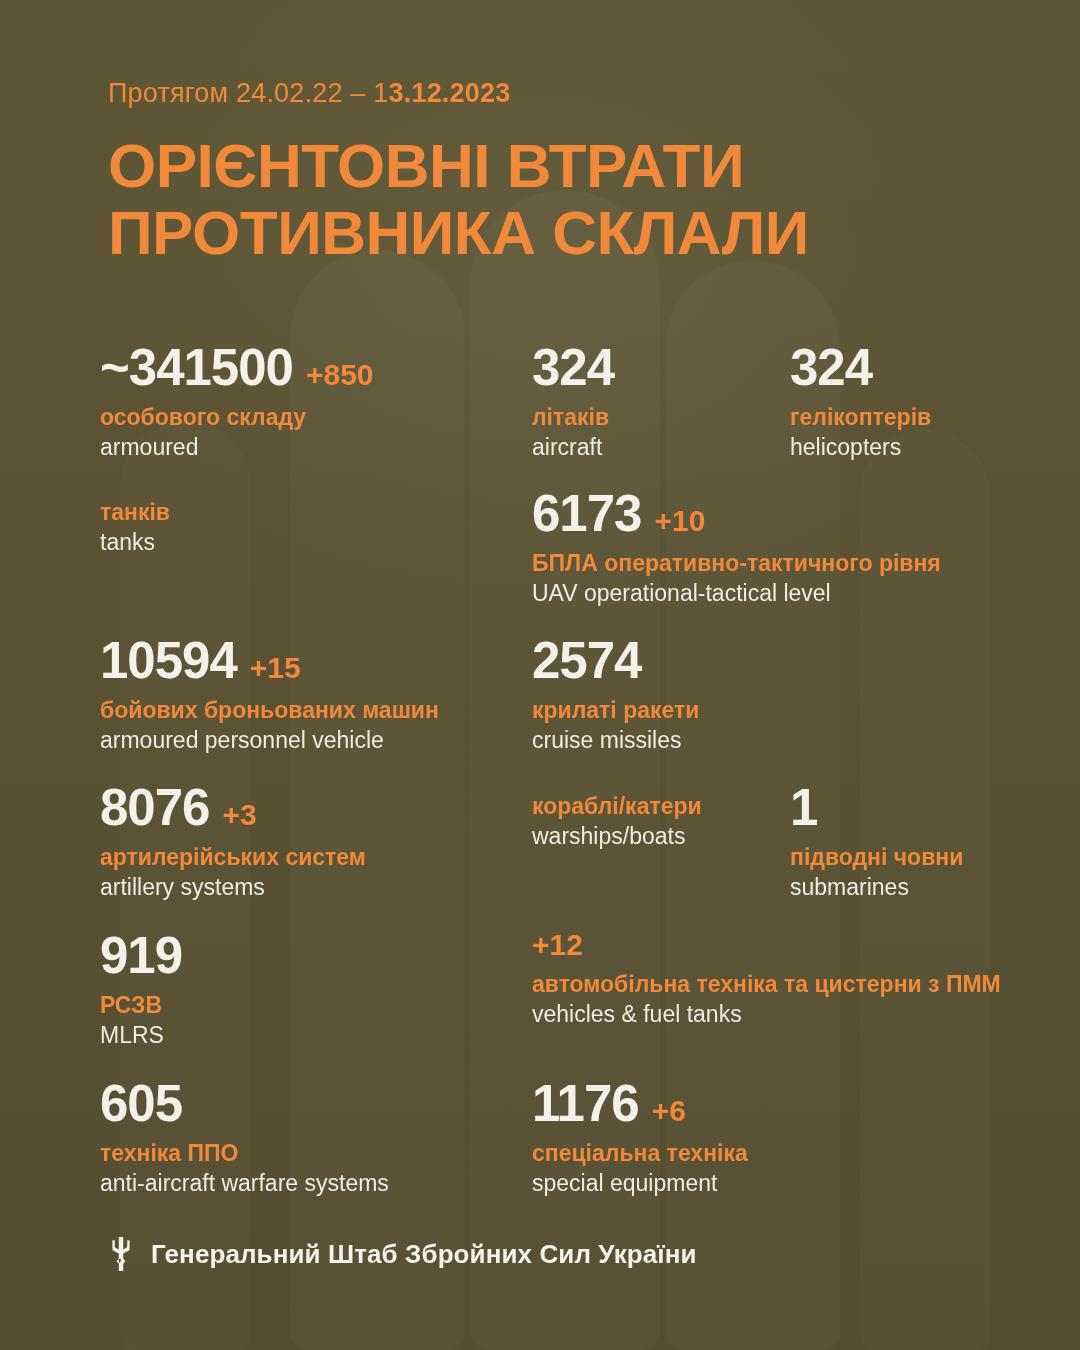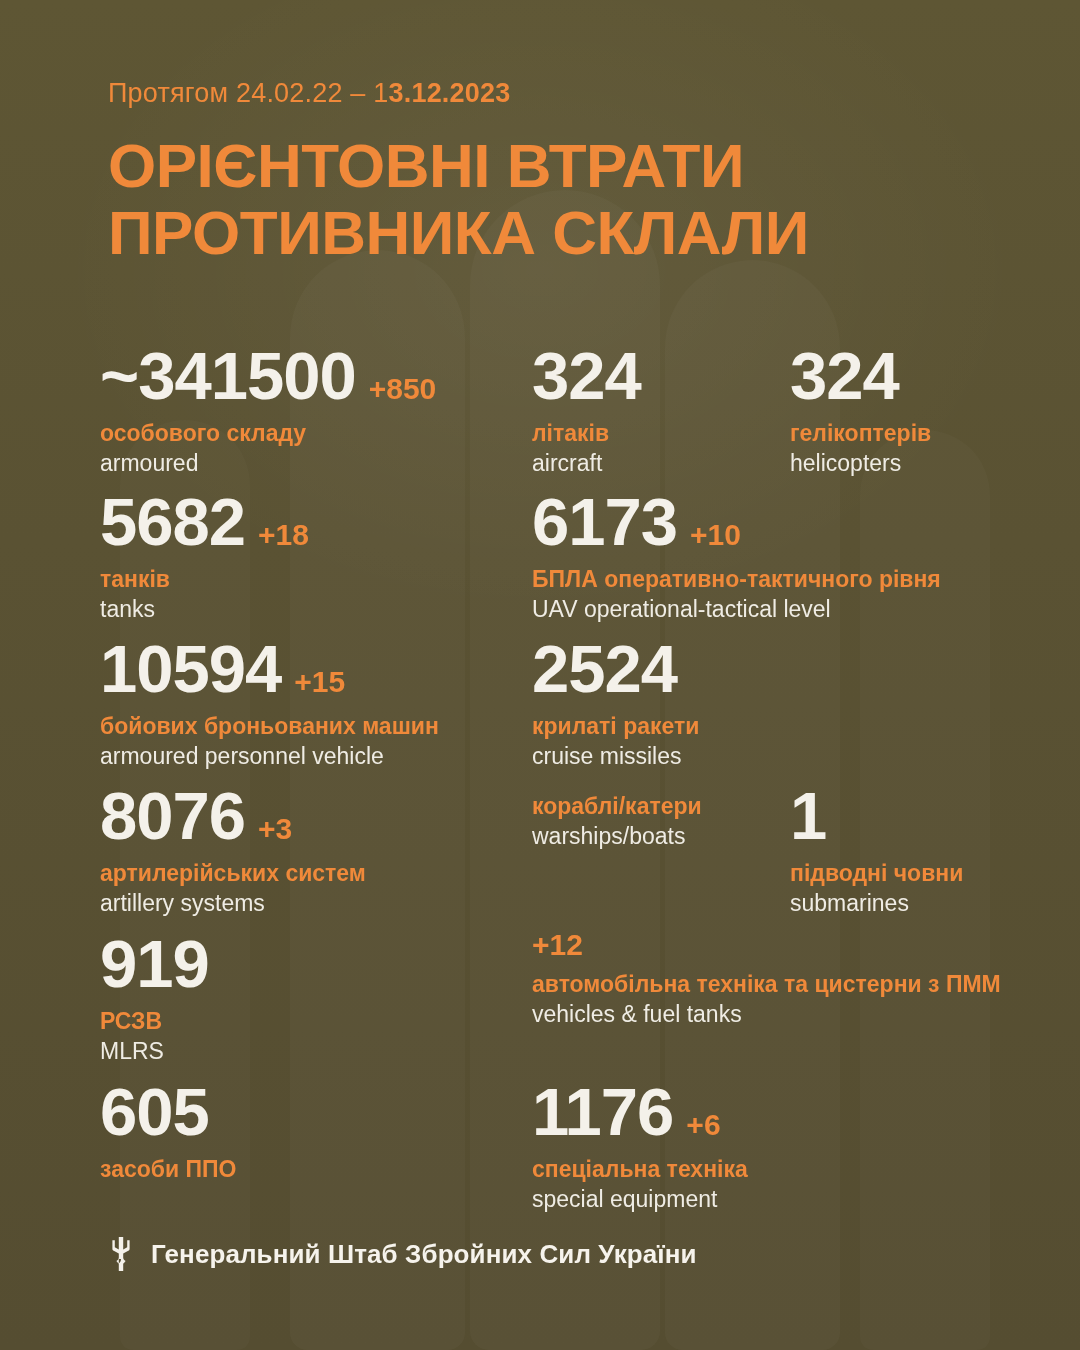--- a/index.html
+++ b/index.html
@@ -77,21 +77,21 @@
     position: absolute;
   }
   .stat .num-row {
     display: flex;
     align-items: baseline;
     gap: 13px;
     white-space: nowrap;
   }
   .stat .num {
     color: #f4f1ea;
-    font-size: 67px;
+    font-size: 51px;
     font-weight: 700;
     line-height: 1;
     letter-spacing: -1px;
   }
   .stat .delta {
     color: #f0893a;
     font-size: 30px;
     font-weight: 700;
     line-height: 1;
   }
@@ -180,24 +180,20 @@
       <div class="stat c3" style="top: 12px;">
         <div class="num-row">
           <span class="num">324</span>
           <span class="delta"></span>
         </div>
         <div class="label-ua">гелікоптерів</div>
         <div class="label-en">helicopters</div>
       </div>
 
       <div class="stat c1" style="top: 158px;">
-        <div class="num-row">
-          <span class="num">5682</span>
-          <span class="delta">+18</span>
-        </div>
         <div class="label-ua">танків</div>
         <div class="label-en">tanks</div>
       </div>
 
       <div class="stat c2" style="top: 158px;">
         <div class="num-row">
           <span class="num">6173</span>
           <span class="delta">+10</span>
         </div>
         <div class="label-ua">БПЛА оперативно-тактичного рівня</div>
@@ -208,21 +204,21 @@
         <div class="num-row">
           <span class="num">10594</span>
           <span class="delta">+15</span>
         </div>
         <div class="label-ua">бойових броньованих машин</div>
         <div class="label-en">armoured personnel vehicle</div>
       </div>
 
       <div class="stat c2" style="top: 305px;">
         <div class="num-row">
-          <span class="num">2524</span>
+          <span class="num">2574</span>
           <span class="delta"></span>
         </div>
         <div class="label-ua">крилаті ракети</div>
         <div class="label-en">cruise missiles</div>
       </div>
 
       <div class="stat c1" style="top: 452px;">
         <div class="num-row">
           <span class="num">8076</span>
           <span class="delta">+3</span>
@@ -260,21 +256,22 @@
         </div>
         <div class="label-ua">автомобільна техніка та цистерни з ПММ</div>
         <div class="label-en">vehicles &amp; fuel tanks</div>
       </div>
 
       <div class="stat c1" style="top: 748px;">
         <div class="num-row">
           <span class="num">605</span>
           <span class="delta"></span>
         </div>
-        <div class="label-ua">засоби ППО</div>
+        <div class="label-ua">техніка ППО</div>
+        <div class="label-en">anti-aircraft warfare systems</div>
       </div>
 
       <div class="stat c2" style="top: 748px;">
         <div class="num-row">
           <span class="num">1176</span>
           <span class="delta">+6</span>
         </div>
         <div class="label-ua">спеціальна техніка</div>
         <div class="label-en">special equipment</div>
       </div>

